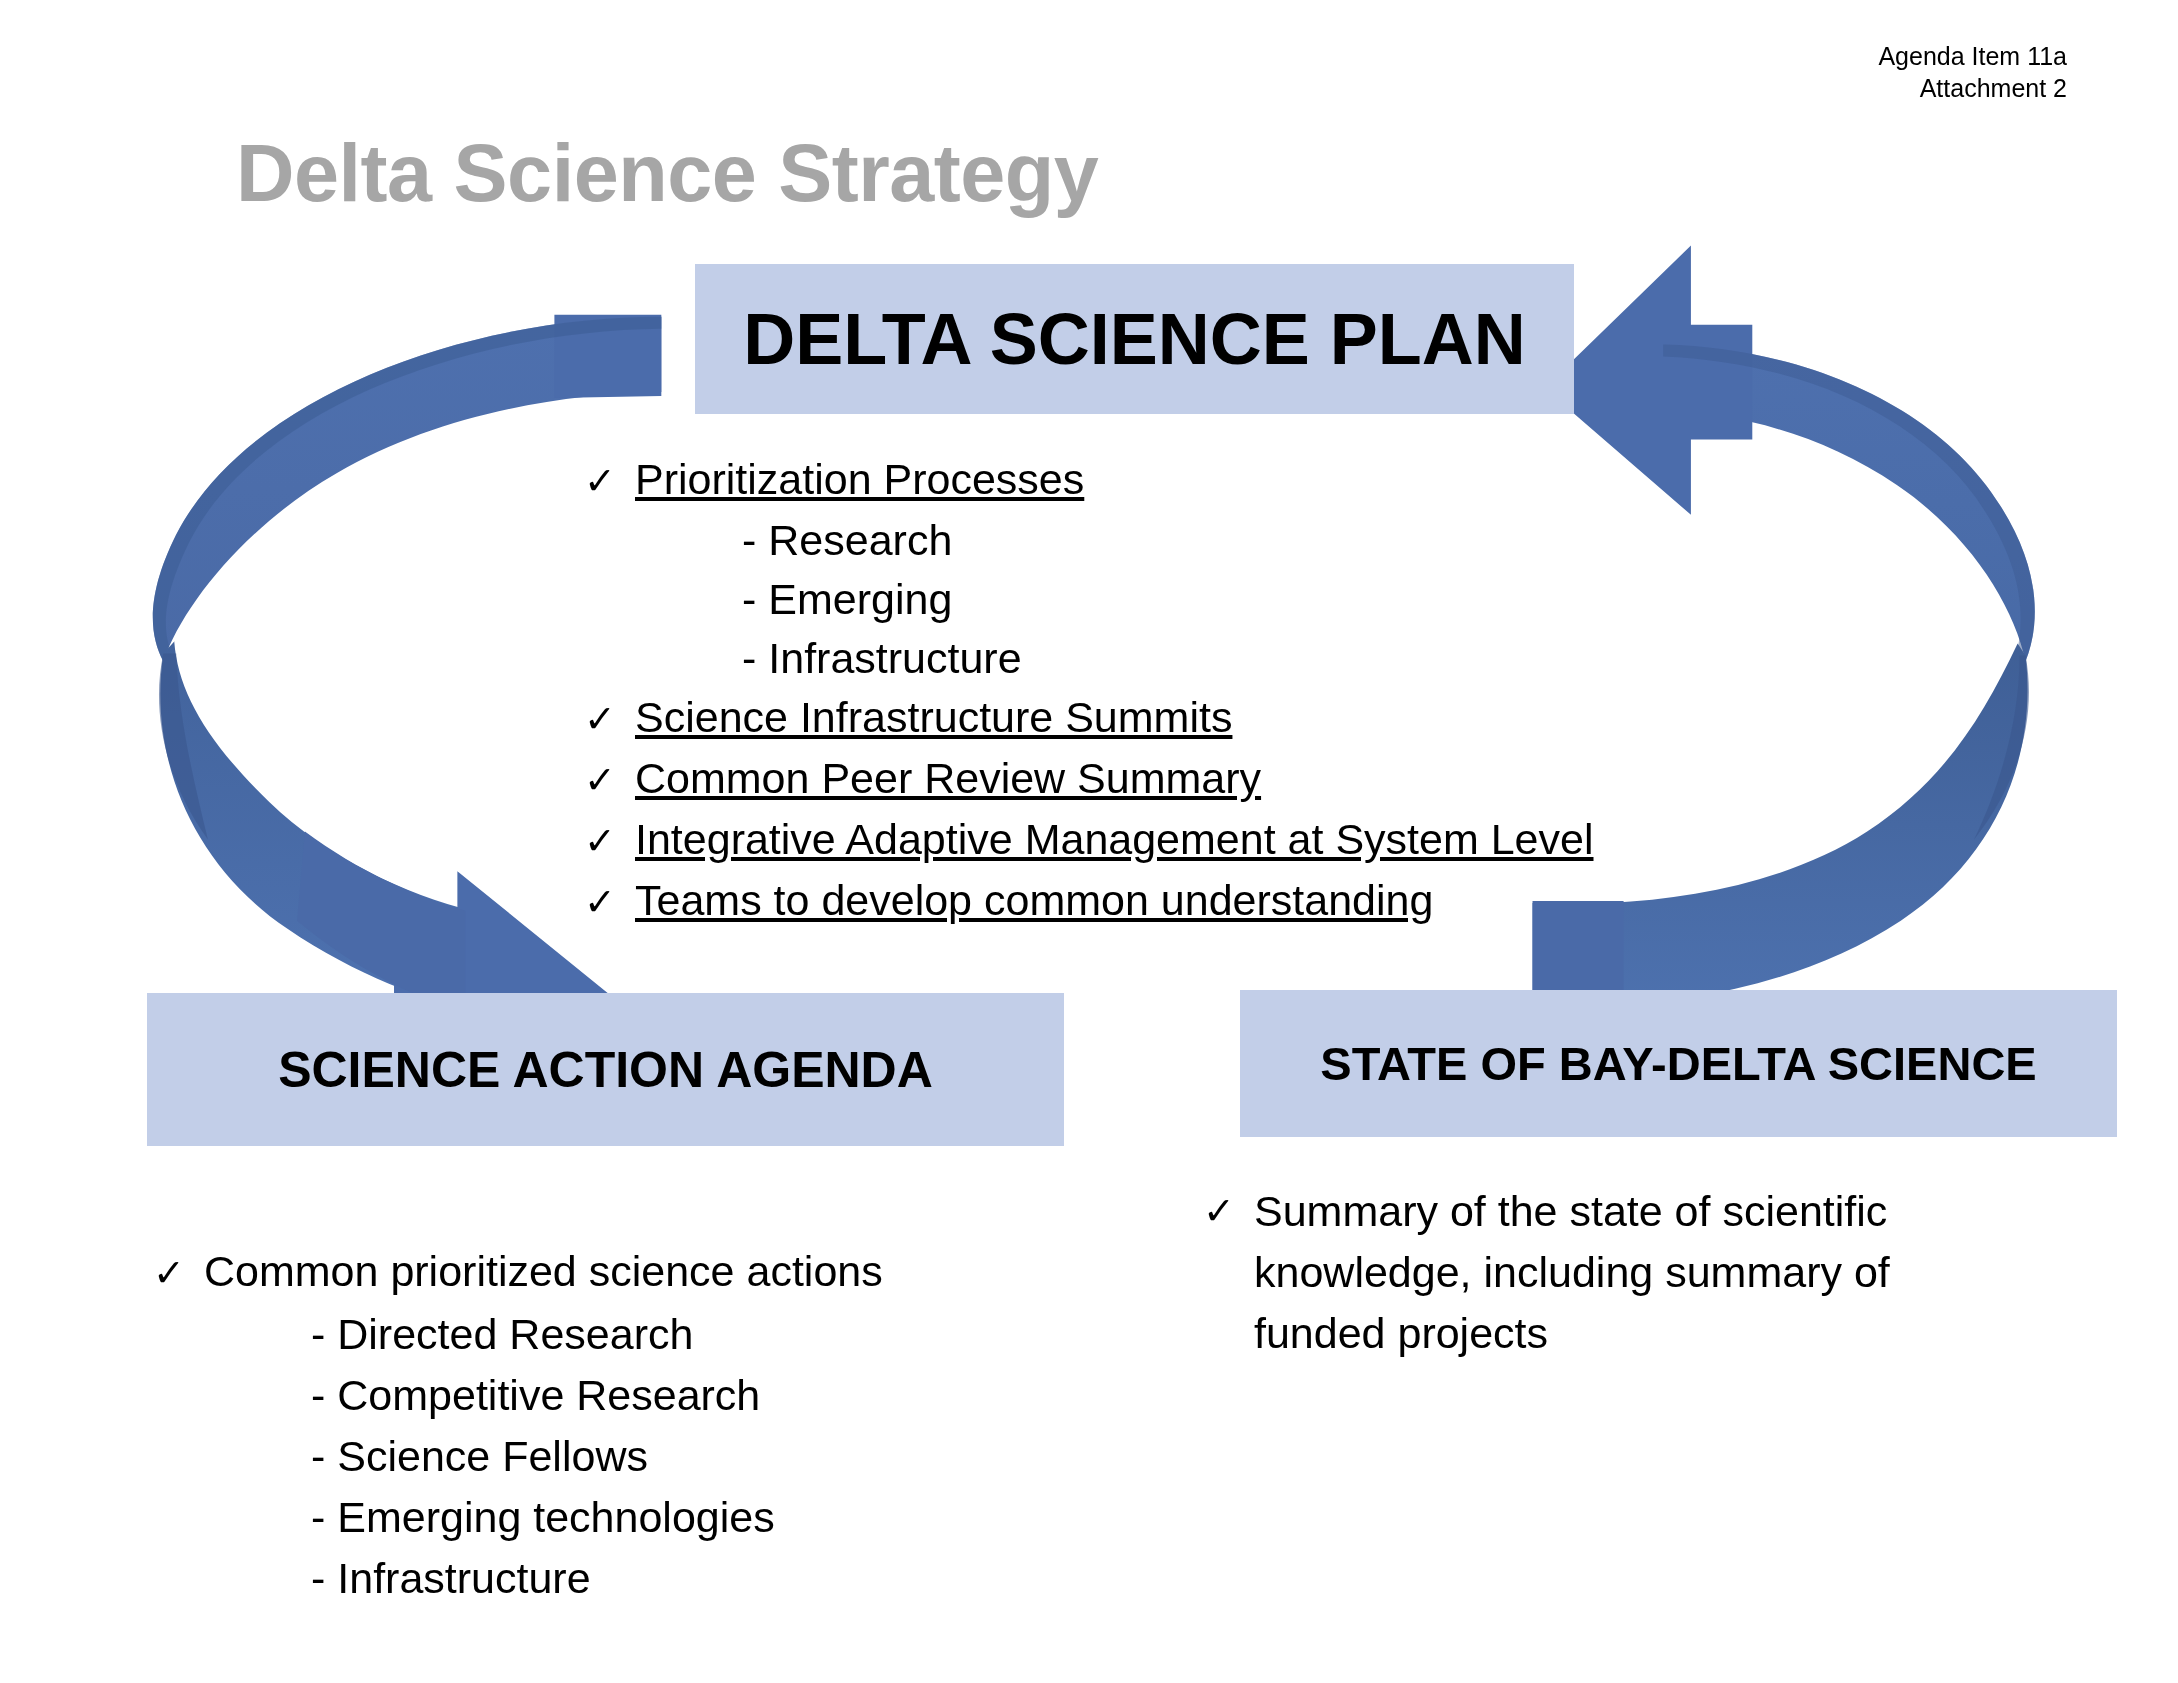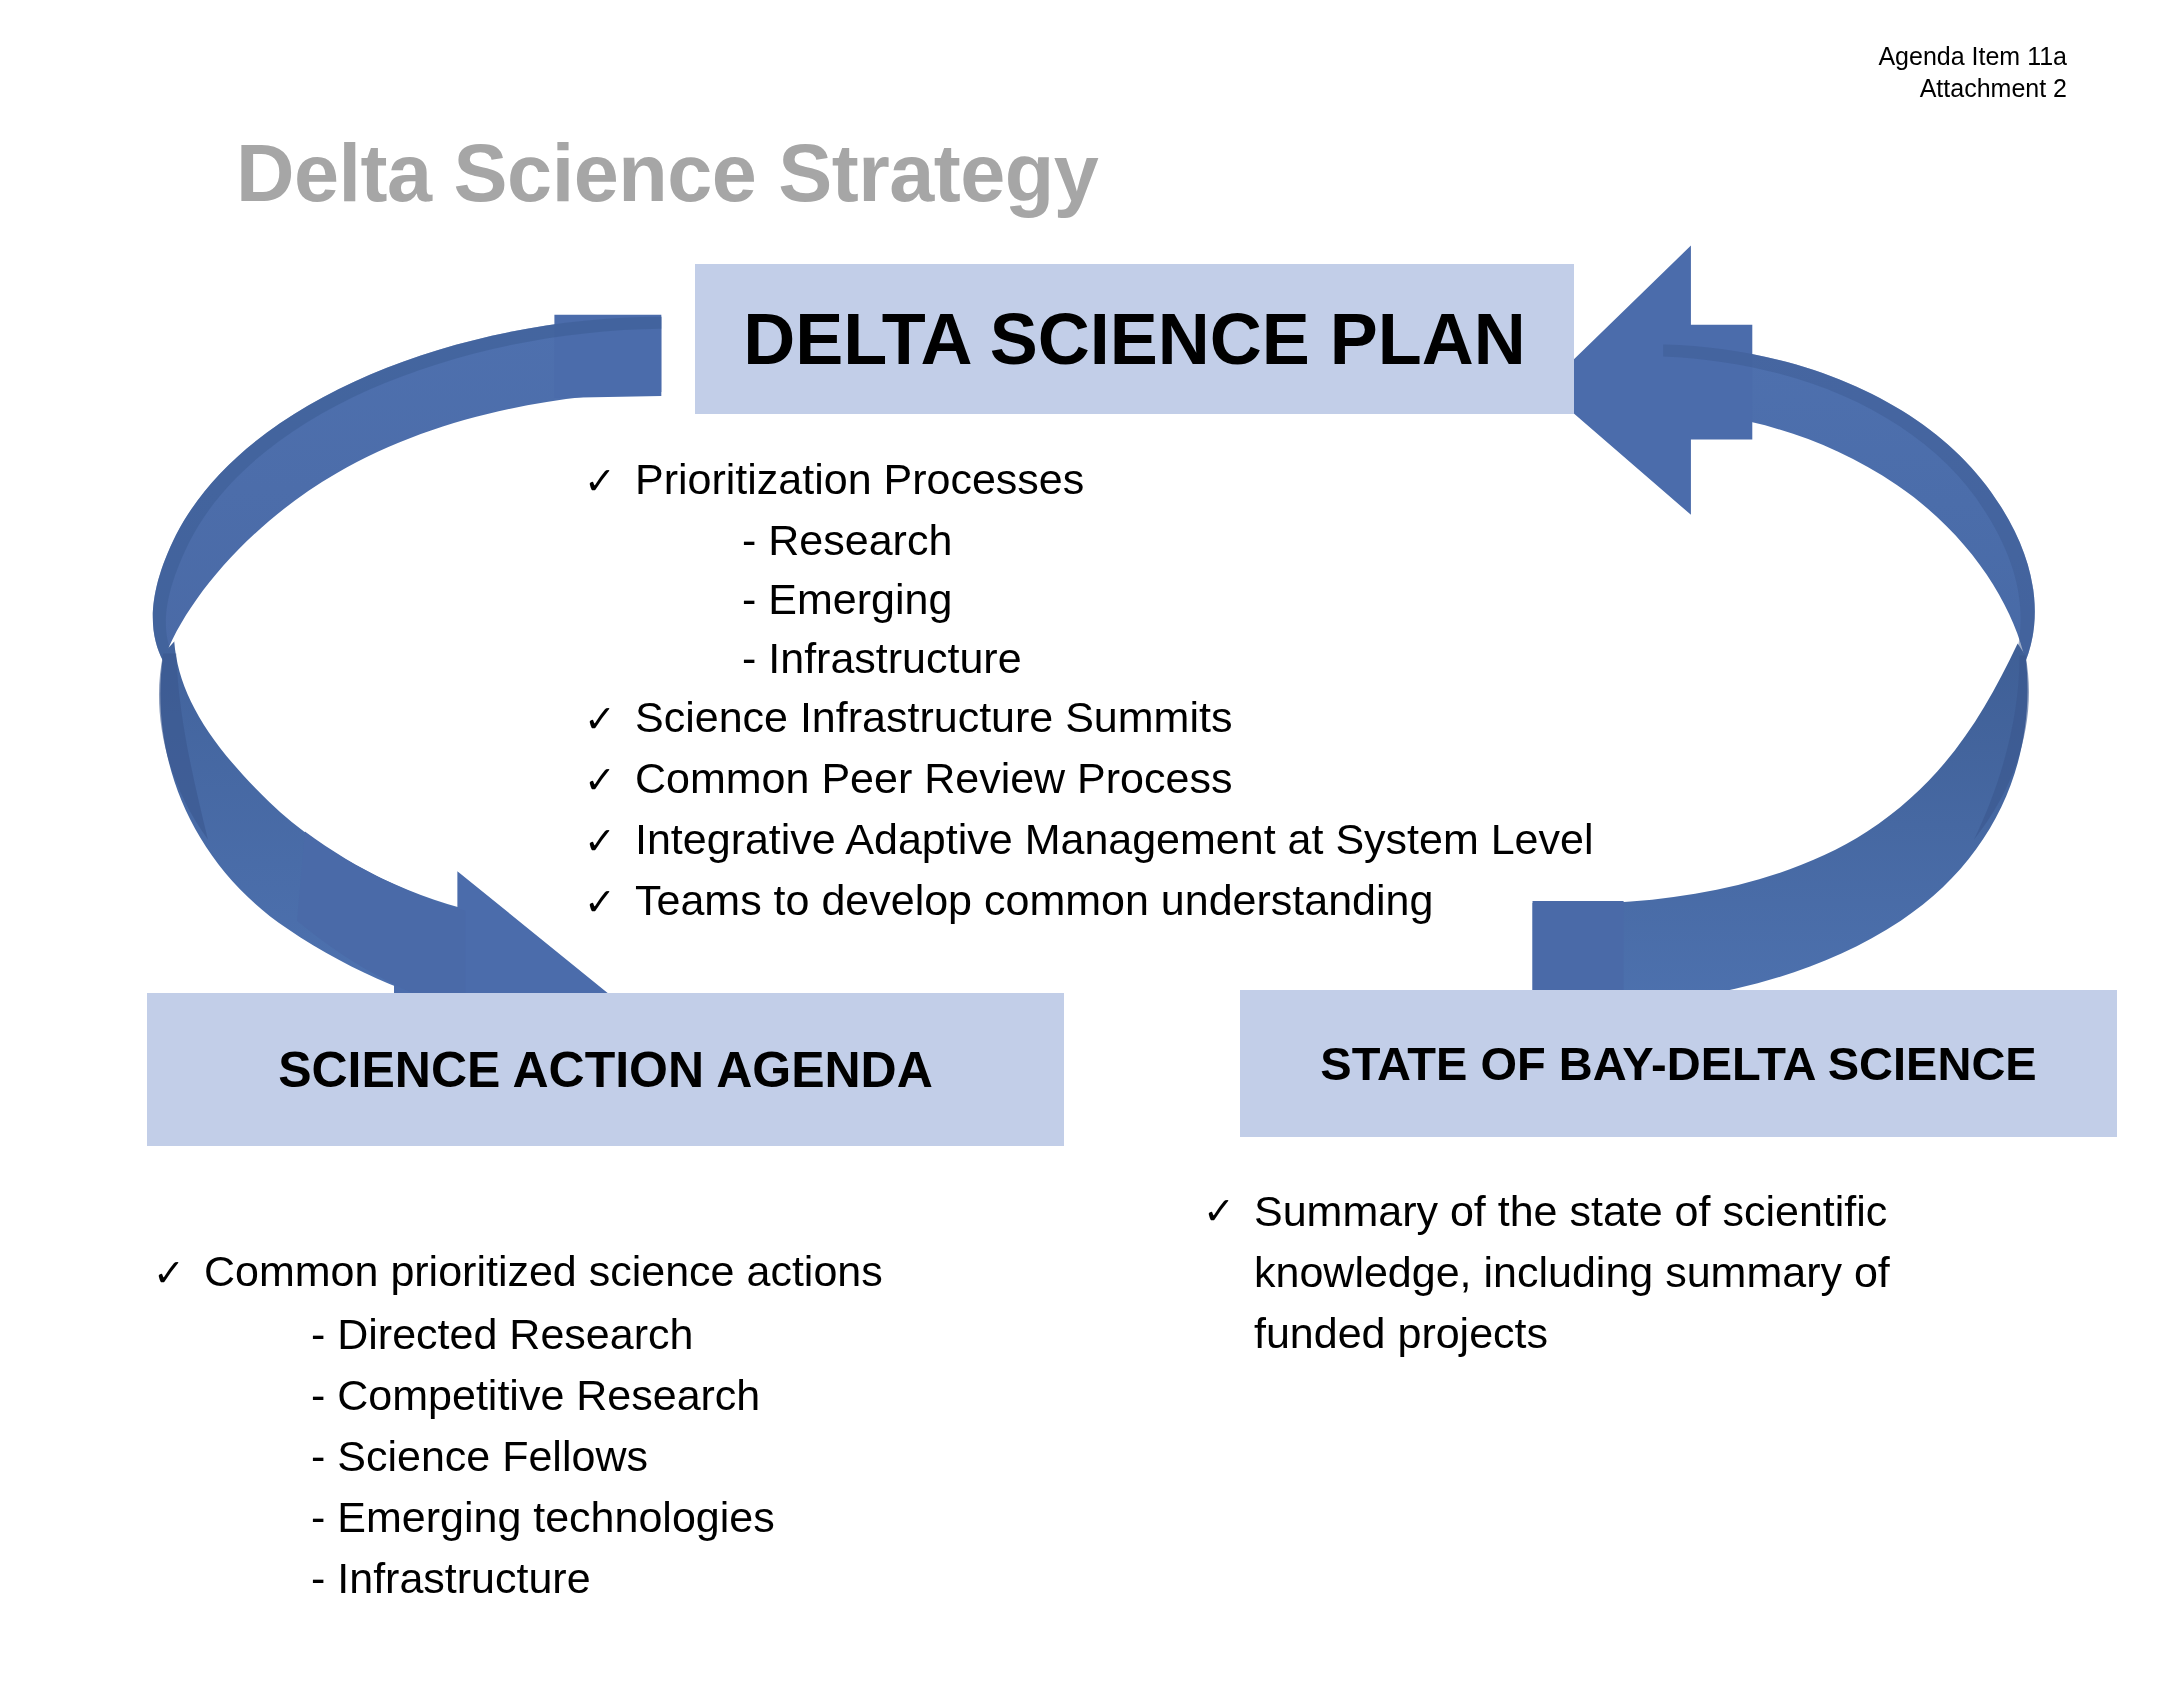--- a/index.html
+++ b/index.html
@@ -105,21 +105,21 @@
     vertical-align: baseline;
   }
 
   
   #plan-bullets {
     left: 584px;
     top: 450px;
     font-size: 43px;
     line-height: 59px;
   }
-  #plan-bullets .lvl1 { padding-left: 0px; }
+  #plan-bullets .lvl1 { padding-left: 0px; text-decoration: underline; }
   #plan-bullets .lvl2 { padding-left: 158px; }
 
   
   #agenda-bullets {
     left: 153px;
     top: 1241px;
     font-size: 43px;
     line-height: 61px;
   }
   #agenda-bullets .lvl2 { padding-left: 158px; }
@@ -277,21 +277,21 @@
     <div class="b-row lvl2">
       <span>- Emerging</span>
     </div>
     <div class="b-row lvl2">
       <span>- Infrastructure</span>
     </div>
     <div class="b-row lvl1">
       <span class="b-check">✓</span><span>Science Infrastructure Summits</span>
     </div>
     <div class="b-row lvl1">
-      <span class="b-check">✓</span><span>Common Peer Review Process</span>
+      <span class="b-check">✓</span><span>Common Peer Review Summary</span>
     </div>
     <div class="b-row lvl1">
       <span class="b-check">✓</span><span>Integrative Adaptive Management at System Level</span>
     </div>
     <div class="b-row lvl1">
       <span class="b-check">✓</span><span>Teams to develop common understanding</span>
     </div>
   </div>
 
   <div class="hdr-box" id="hdr-agenda">

